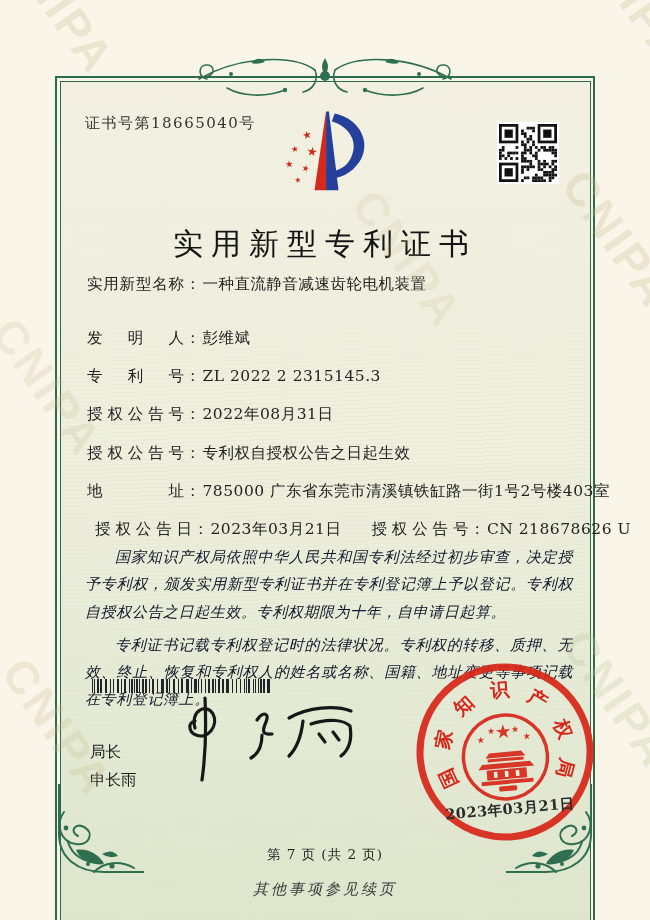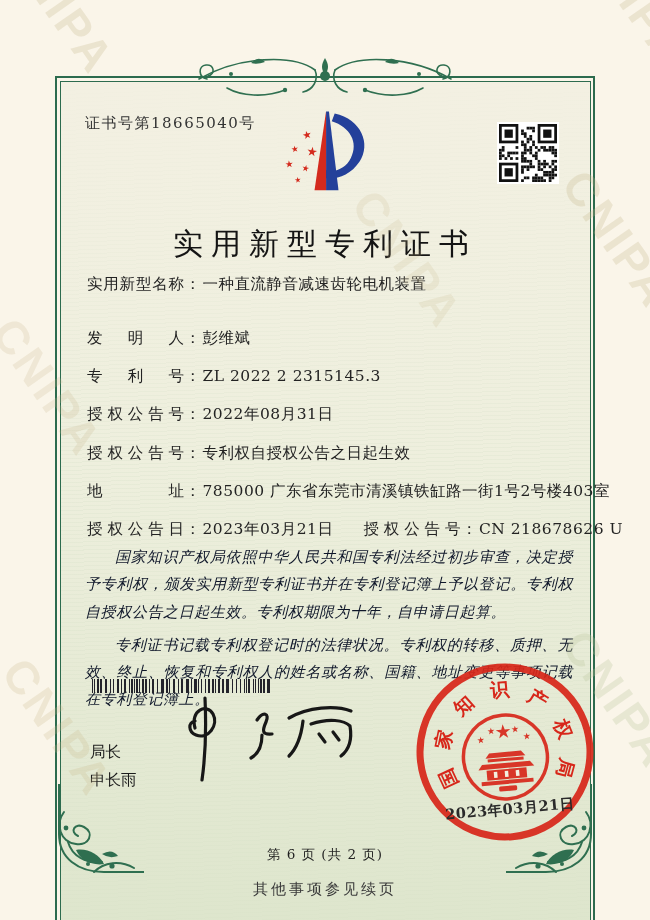--- a/index.html
+++ b/index.html
@@ -36,21 +36,21 @@
   }
   .logo { position:absolute; left:222px; top:24px; z-index:7; }
   .qr { position:absolute; left:440px; top:44px; z-index:7; background:#fff; padding:2px; }
   .title {
     position:absolute; left:0; right:0; top:146px; text-align:center;
     font-size:30px; font-weight:normal; letter-spacing:8px; color:#141414; z-index:7;
   }
   .fields { position:absolute; left:30px; top:196px; right:22px; z-index:7; }
   .frow { position:absolute; left:0; right:0; white-space:nowrap; font-size:15.5px; color:#232323; }
   .frow.r0{top:0;} .frow.r1{top:54px;} .frow.r2{top:92px;} .frow.r3{top:130px;}
-  .frow.r4{top:169px;} .frow.r5{top:207px;} .frow.r6{top:245px;}
+  .frow.r4{top:169px;} .frow.r5{top:207px;} .frow.r6{top:245px;margin-left:8px;}
   .flabel {
     display:inline-block; width:97px; vertical-align:bottom;
     text-align:justify; text-align-last:justify;
   }
   .fcolon { display:inline-block; margin:0 2px 0 1px; }
   .fvalue { letter-spacing:0.5px; }
   .fpair2 { margin-left:30px; }
   .paras {
     position:absolute; left:28px; top:466px; width:488px; z-index:7;
     font-style:italic; font-size:15px; line-height:1.82; letter-spacing:0.6px;
@@ -69,21 +69,21 @@
   .page-ind {
     position:absolute; left:0; right:0; top:768px; text-align:center;
     font-size:13.5px; color:#1f1f1f; z-index:7; letter-spacing:1px;
   }
   .bottom-rule {
     position:absolute; left:58px; right:64px; bottom:6px; height:3.5px;
     background:#2c6b4e; z-index:6;
   }
   .footer-note {
     position:absolute; left:0; right:0; top:880px; text-align:center;
-    font-size:15px; letter-spacing:3px; color:#3a3a3a; z-index:7;
+    font-style:italic; font-size:15px; letter-spacing:3px; color:#3a3a3a; z-index:7;
   }
 </style>
 </head>
 <body>
 
 <span class="wm" style="left:-18px; top:-22px;">CNIPA</span>
 <span class="wm" style="left:556px; top:-30px;">CNIPA</span>
 <span class="wm" style="left:540px; top:212px;">CNIPA</span>
 <span class="wm" style="left:-30px; top:360px; color:rgba(199,182,140,0.22);">CNIPA</span>
 <span class="wm" style="left:330px; top:232px; color:rgba(199,182,140,0.18);">CNIPA</span>
@@ -422,17 +422,17 @@
       <rect x="75" y="112" width="40" height="10"></rect>
       <rect x="82" y="114" width="3.5" height="6" fill="#f4f0e2"></rect>
       <rect x="93" y="114" width="3.5" height="6" fill="#f4f0e2"></rect>
       <rect x="104" y="114" width="3.5" height="6" fill="#f4f0e2"></rect>
       <rect x="69" y="123" width="52" height="4"></rect>
       <rect x="86" y="129" width="18" height="5" rx="1.5"></rect>
     </g>
     <text x="95" y="157" text-anchor="middle" font-size="14.5" font-weight="bold" fill="#2a2a2a" letter-spacing="0.5">2023年03月21日</text>
   </svg>
 
-  <div class="page-ind">第 6 页 (共 2 页)</div>
+  <div class="page-ind">第 7 页 (共 2 页)</div>
   <div class="bottom-rule"></div>
 </div>
 
 <div class="footer-note">其他事项参见续页</div>
 
 </body></html>

